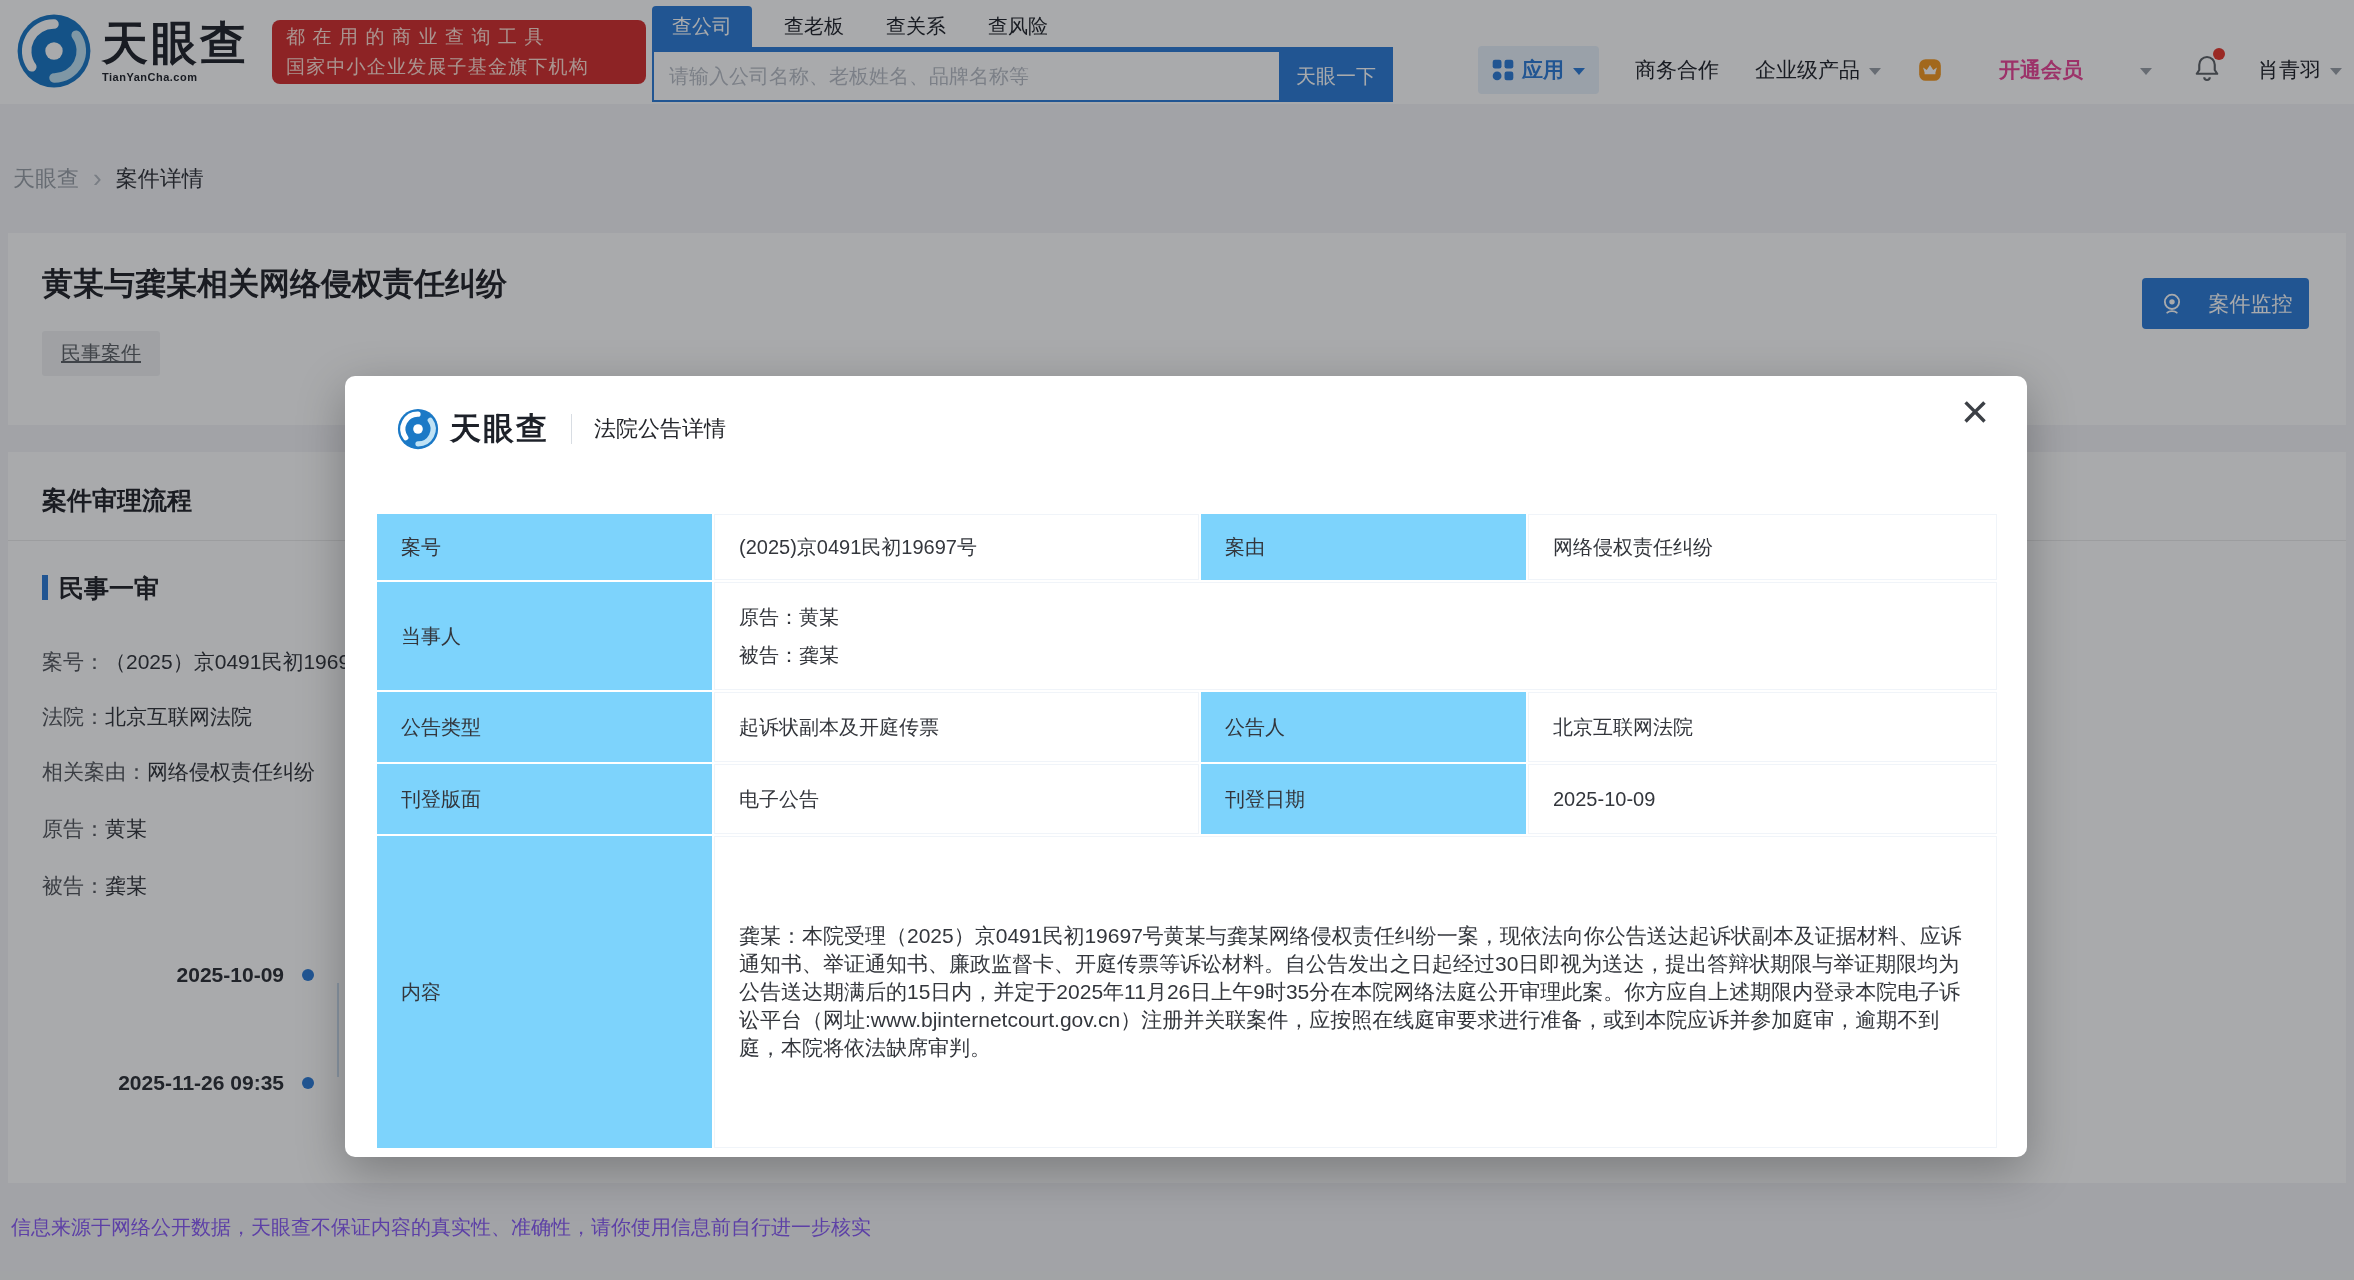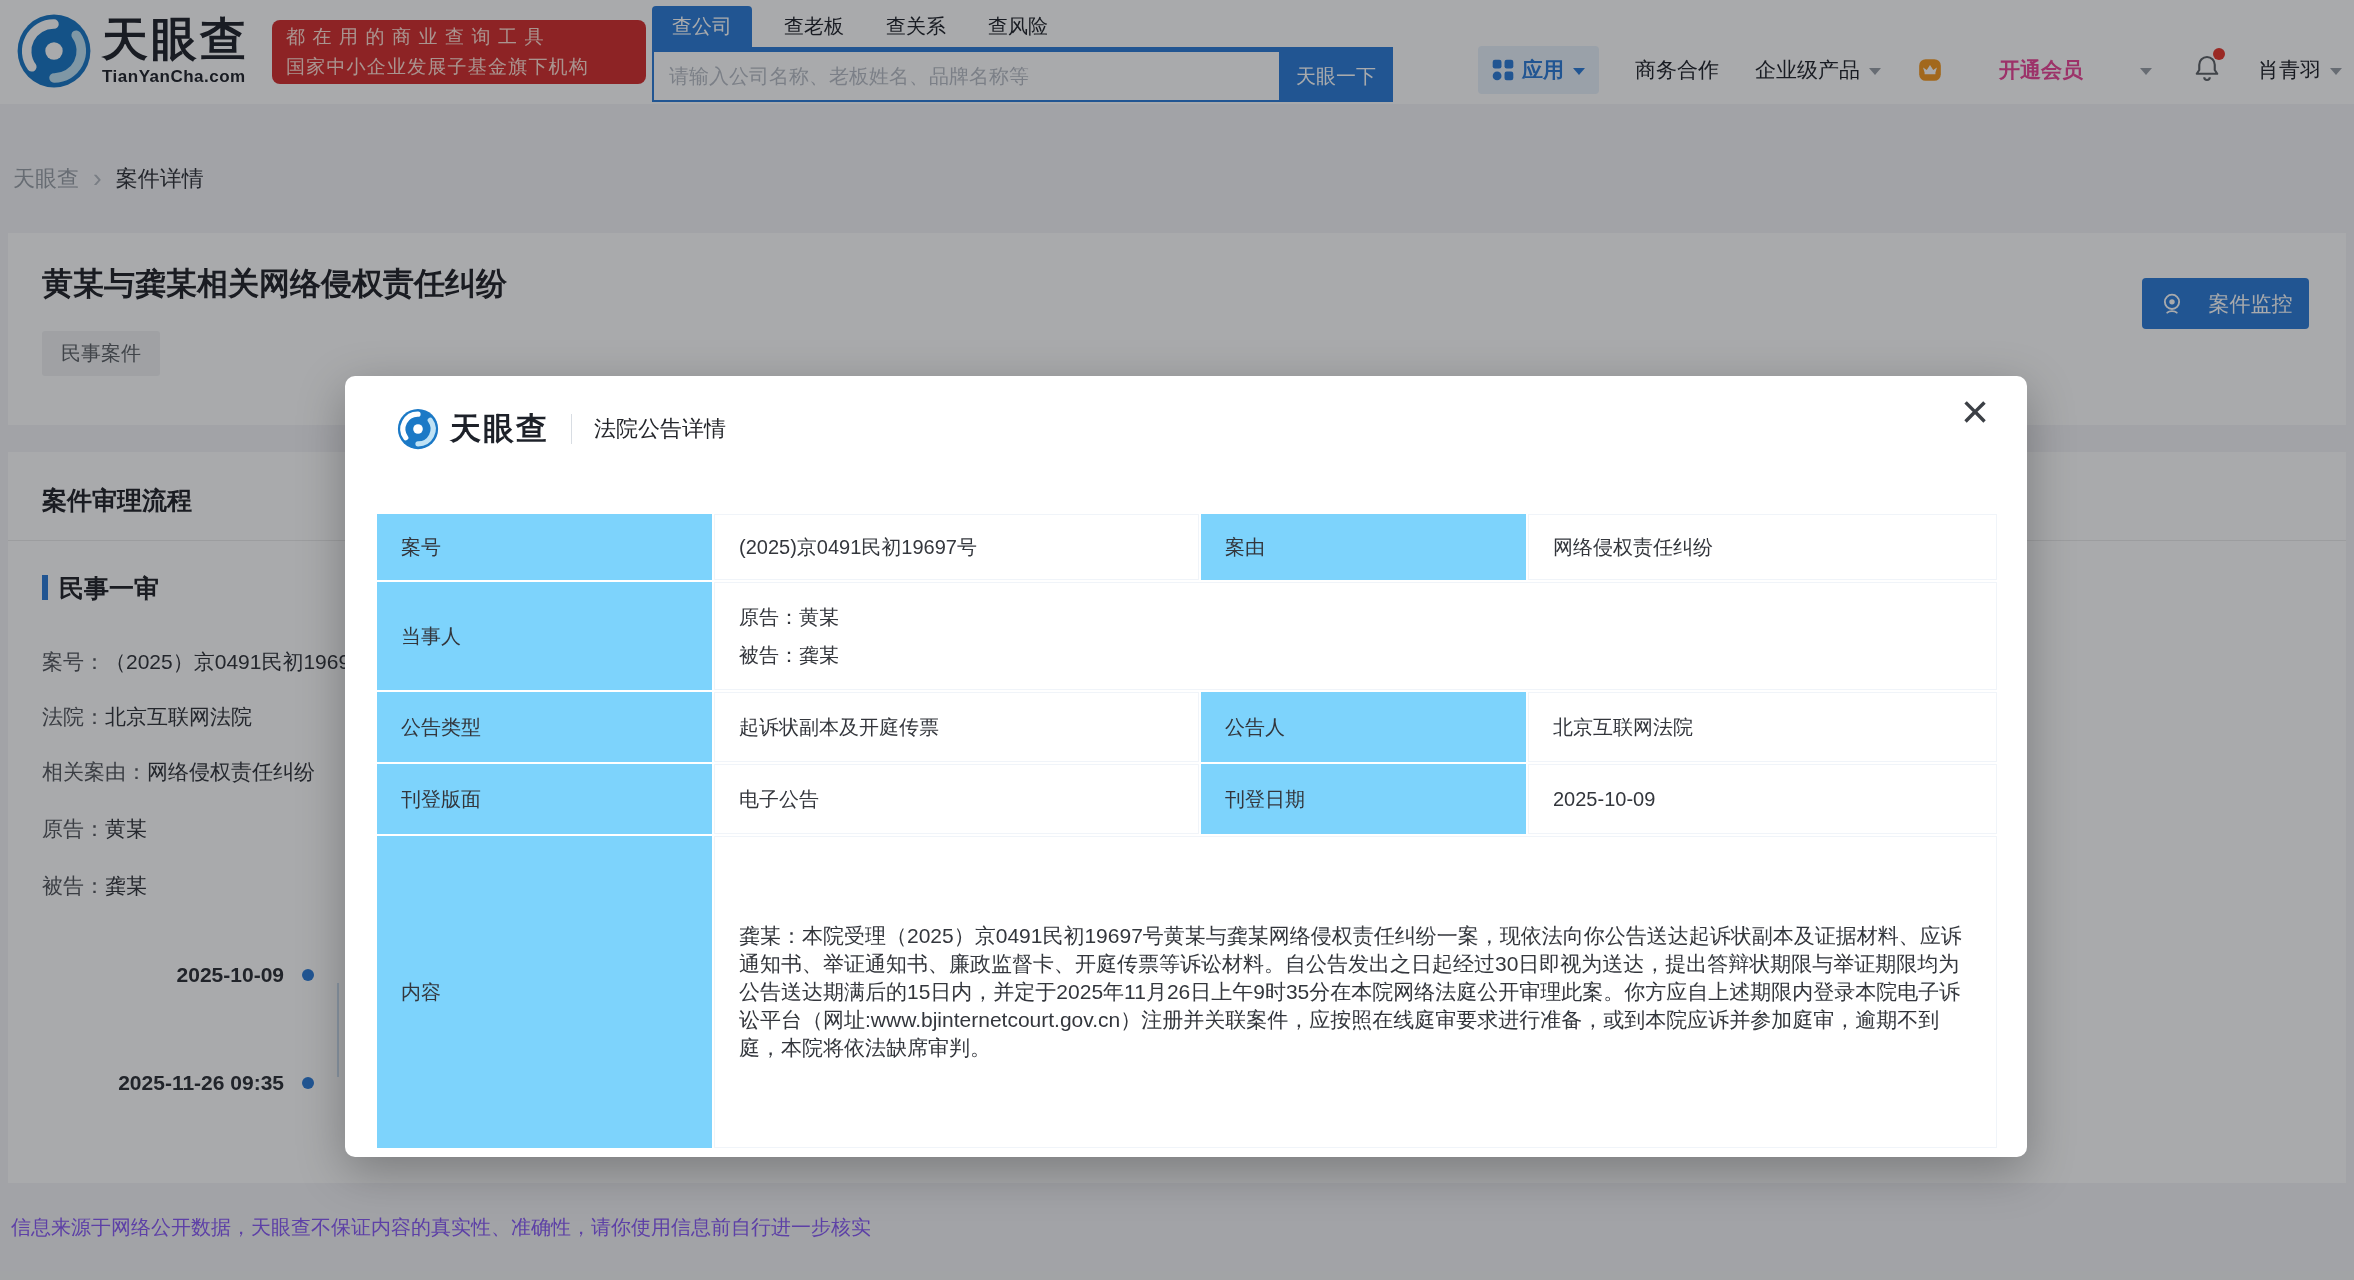--- a/index.html
+++ b/index.html
@@ -5,21 +5,21 @@
   html,body{margin:0;padding:0;background:#f4f5f7;}
   .page{position:relative;width:2354px;height:1280px;background:#f4f5f7;overflow:hidden;
         font-family:"Liberation Sans","DejaVu Sans",sans-serif;-webkit-font-smoothing:antialiased;}
 
   
   .site-header{position:absolute;top:0;left:0;width:100%;height:104px;background:#fff;}
   .logo{position:absolute;left:16px;top:13px;display:flex;align-items:center;gap:10px;cursor:pointer;}
   .logo-icon{width:76px;height:76px;}
   .logo-texts{display:flex;flex-direction:column;}
   .brand-name{font-size:46px;font-weight:900;color:#23262d;letter-spacing:3px;line-height:1.05;}
-  .brand-domain{font-size:17px;font-weight:700;color:#23262d;margin-top:4px;letter-spacing:.5px;}
+  .brand-domain{font-size:11px;font-weight:700;color:#23262d;margin-top:4px;letter-spacing:.5px;}
   .promo{position:absolute;left:272px;top:20px;width:374px;height:64px;background:#d53030;border-radius:8px;
          color:#ffddd3;display:flex;flex-direction:column;justify-content:center;padding:0 14px;box-sizing:border-box;}
   .promo-line1{font-size:19px;letter-spacing:7.5px;white-space:nowrap;}
   .promo-line2{font-size:19px;letter-spacing:1.2px;margin-top:4px;white-space:nowrap;}
 
   .search-area{position:absolute;left:652px;top:6px;width:741px;}
   .tabs{display:flex;align-items:flex-end;}
   .tab{font-size:20px;color:#23262d;margin-right:38px;padding:7px 2px;cursor:pointer;white-space:nowrap;}
   .tab.active{background:#2e7dd8;color:#fff;padding:7px 20px;border-radius:4px 4px 0 0;margin-right:30px;}
   .tab-underline{height:3px;background:#2e7dd8;width:100%;}
@@ -47,21 +47,21 @@
   .crumb-sep{color:#b5bac2;font-size:26px;line-height:1;margin-top:-3px;}
   .crumb-current{color:#33363c;}
 
   
   .card{position:absolute;left:8px;width:2338px;background:#fff;}
   .title-card{top:233px;height:192px;}
   .flow-card{top:452px;height:731px;}
 
   .case-title{position:absolute;left:34px;top:30px;font-size:31px;font-weight:700;color:#24262b;margin:0;}
   .case-tag{position:absolute;left:34px;top:98px;background:#f1f2f3;color:#5f6368;font-size:20px;
-            padding:9px 19px;border-radius:3px;}
+            padding:9px 19px;border-radius:3px;text-decoration:underline;}
   .monitor-btn{position:absolute;right:37px;top:45px;width:167px;height:51px;background:#2e7dd8;color:#fff;
                font-size:21px;border:none;border-radius:4px;display:flex;align-items:center;justify-content:center;
                gap:24px;cursor:pointer;font-family:inherit;}
 
   .flow-title{position:absolute;left:34px;top:32px;font-size:25px;font-weight:700;color:#24262b;margin:0;}
   .flow-divider{position:absolute;left:0;top:88px;width:100%;height:1px;background:#ececec;}
   .stage{position:absolute;left:34px;top:120px;font-size:25px;font-weight:700;color:#24262b;padding-left:17px;}
   .stage-bar{position:absolute;left:0;top:3px;width:6px;height:25px;background:#2e7dd8;}
 
   .field{position:absolute;left:34px;font-size:21px;white-space:nowrap;}

